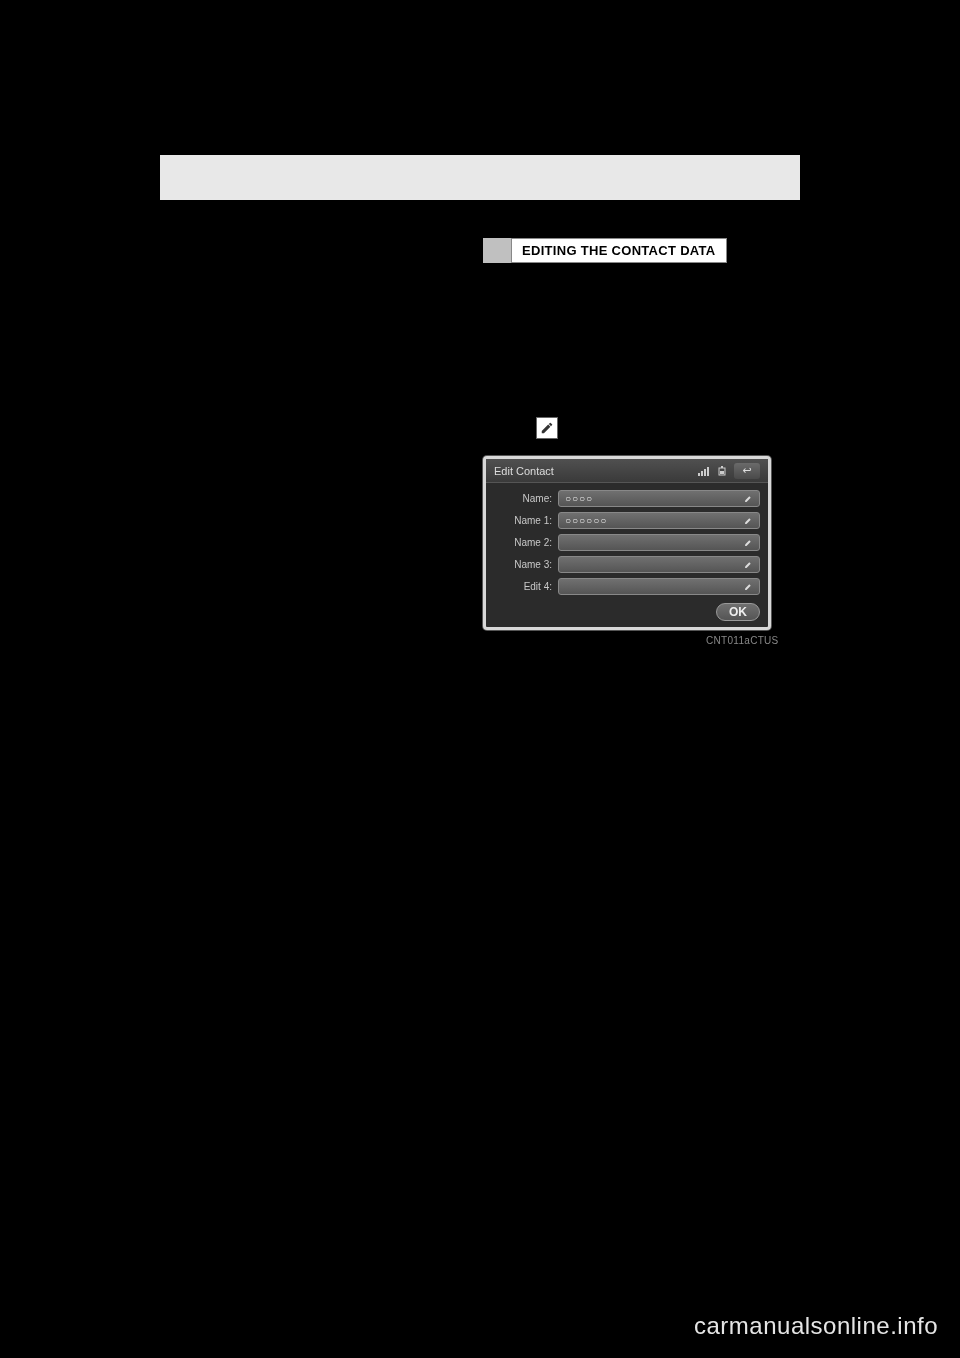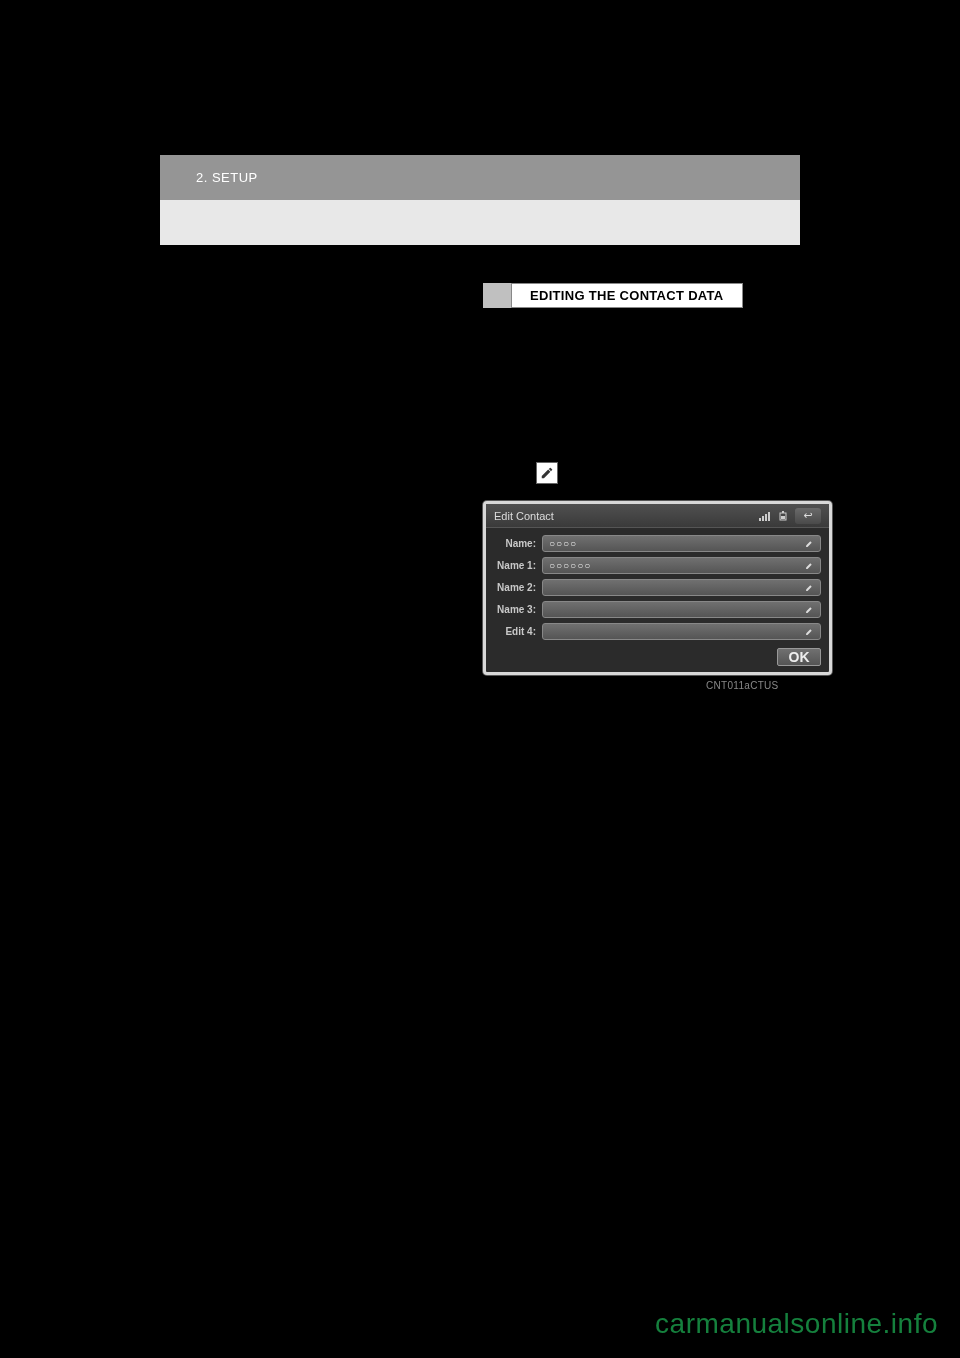--- a/index.html
+++ b/index.html
@@ -60,21 +60,21 @@
     }
     .section-title-left {
       width: 28px;
       background: #c0c0c0;
     }
     .section-title {
       background: #ffffff;
       color: #000000;
       font-size: 13px;
       font-weight: bold;
-      padding: 4px 18px;
+      padding: 4px 10px;
       border: 1px solid #888;
       letter-spacing: 0.3px;
     }
     .pencil-icon-box {
       position: absolute;
       left: 376px;
       top: 217px;
       width: 22px;
       height: 22px;
       background: #ffffff;
@@ -85,21 +85,21 @@
     }
     .pencil-icon-box svg {
       width: 14px;
       height: 14px;
     }
     
     .screen {
       position: absolute;
       left: 323px;
       top: 256px;
-      width: 349px;
+      width: 288px;
       height: 174px;
       background: #2b2b2b;
       border: 3px solid #d8d8d8;
       border-radius: 4px;
       box-shadow: 0 0 0 1px #555;
     }
     .screen-header {
       height: 24px;
       background: linear-gradient(#505050, #3a3a3a);
       display: flex;
@@ -125,22 +125,21 @@
       height: 16px;
       background: linear-gradient(#6a6a6a, #4a4a4a);
       border-radius: 3px;
       display: flex;
       align-items: center;
       justify-content: center;
       color: #ddd;
       font-size: 11px;
     }
     .screen-body {
-      padding: 6px 8px 2px 4px;
-      font-weight: bold;
+      padding: 6px 8px 2px 20px;
     }
     .form-row {
       display: flex;
       align-items: center;
       margin-bottom: 4px;
       height: 18px;
     }
     .form-label {
       width: 52px;
       text-align: right;
@@ -171,55 +170,52 @@
     }
     .screen-footer {
       display: flex;
       justify-content: flex-end;
       padding: 2px 8px 0 8px;
     }
     .ok-btn {
       width: 44px;
       height: 18px;
       background: linear-gradient(#707070, #555555);
-      border-radius: 2px;
+      border-radius: 9px;
       border: 1px solid #999;
       color: #eee;
-      font-size: 14px;
+      font-size: 12px;
       font-weight: bold;
       display: flex;
       align-items: center;
       justify-content: center;
     }
     .image-caption {
       position: absolute;
       left: 546px;
       top: 435px;
       color: #888;
       font-size: 10px;
       letter-spacing: 0.3px;
     }
     .watermark {
       position: absolute;
       bottom: 18px;
       right: 22px;
-      color: #15803d;
-      font-size: 28px;
+      color: #e5e5e5;
+      font-size: 24px;
       font-weight: normal;
       letter-spacing: 0.5px;
     }
   </style>
 </head>
 <body>
 
 <div class="page-container">
 
-  <div class="header-band">
-    <span class="header-text">2. SETUP</span>
-  </div>
   <div class="subheader-band"></div>
 
   <div class="content-area">
 
     <span class="question-mark">?</span>
 
     <div class="section-title-wrap">
       <div class="section-title-left"></div>
       <div class="section-title">EDITING THE CONTACT DATA</div>
     </div>

